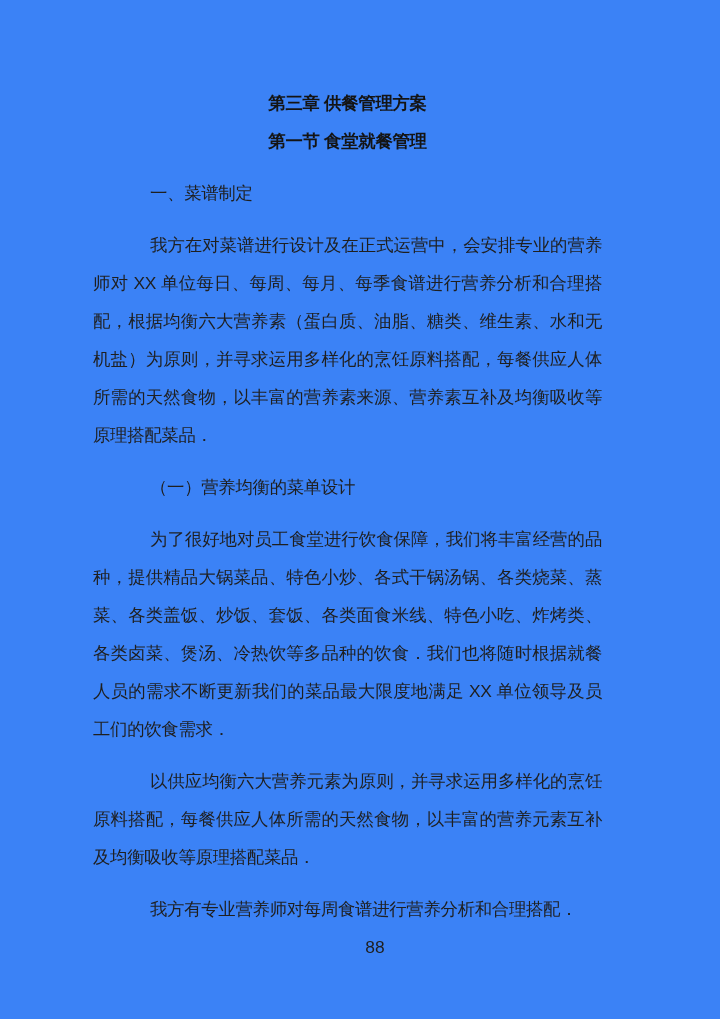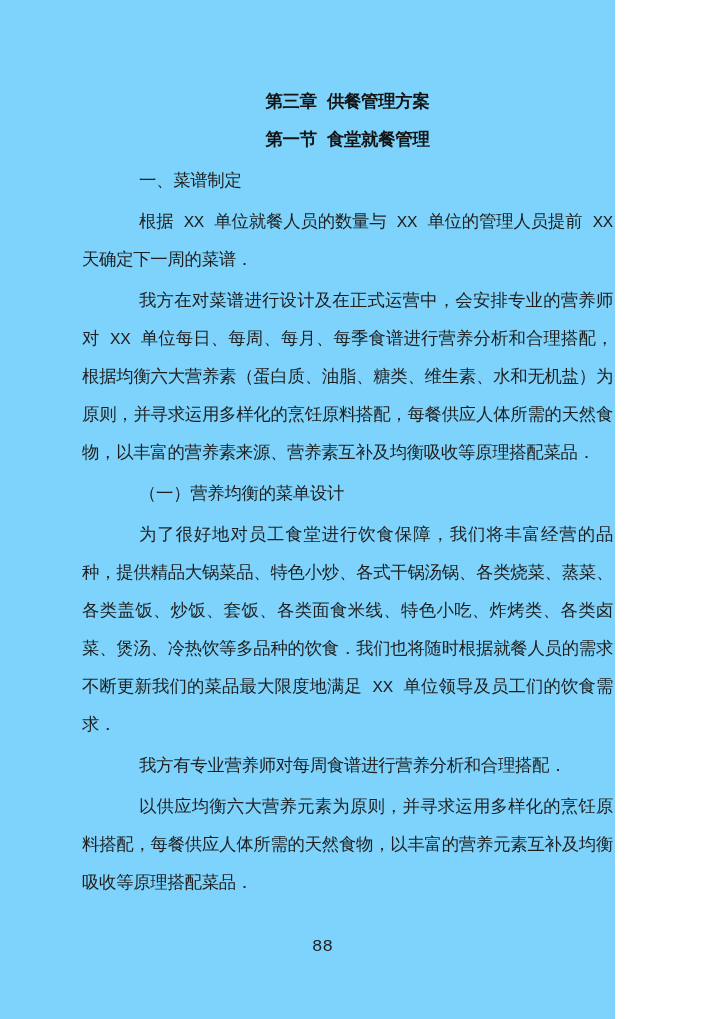--- a/index.html
+++ b/index.html
@@ -1,42 +1,42 @@
 <!DOCTYPE html>
 <html lang="zh"><head>
 <meta charset="utf-8">
 <style>
   html, body { margin: 0; padding: 0; background: #ffffff; }
   .page {
     position: relative;
-    width: 615px;
+    width: 720px;
     height: 1019px;
-    background: #7dd3fc;
+    background: #3b82f6;
     overflow: hidden;
-    font-family: Liberation Mono, monospace;
+    font-family: Liberation Sans, sans-serif;
     color: #1f1f1f;
   }
   .content {
     position: absolute;
     left: 79px;
     top: 84px;
     width: 537px;
     font-size: 17.4px;
     letter-spacing: -0.3px;
     line-height: 38px;
   }
   .doc-title {
     margin: 0;
     font-size: 17.4px;
     font-weight: bold;
     text-align: center;
     color: #141414;
   }
   .para {
-    margin: 3px;
+    margin: 14px;
     text-indent: 57px;
     text-align: justify;
     text-align-last: left;
     word-break: normal;
     overflow-wrap: break-word;
   }
   .page-number {
     position: absolute;
     top: 928px;
     left: 15px;
@@ -48,21 +48,20 @@
   }
 </style>
 </head>
 <body>
 
 <div class="page">
   <div class="content">
     <p class="doc-title">第三章 供餐管理方案</p>
     <p class="doc-title">第一节 食堂就餐管理</p>
     <p class="para">一、菜谱制定</p>
-    <p class="para">根据 XX 单位就餐人员的数量与 XX 单位的管理人员提前 XX 天确定下一周的菜谱．</p>
     <p class="para">我方在对菜谱进行设计及在正式运营中，会安排专业的营养师对 XX 单位每日、每周、每月、每季食谱进行营养分析和合理搭配，根据均衡六大营养素（蛋白质、油脂、糖类、维生素、水和无机盐）为原则，并寻求运用多样化的烹饪原料搭配，每餐供应人体所需的天然食物，以丰富的营养素来源、营养素互补及均衡吸收等原理搭配菜品．</p>
     <p class="para">（一）营养均衡的菜单设计</p>
     <p class="para">为了很好地对员工食堂进行饮食保障，我们将丰富经营的品种，提供精品大锅菜品、特色小炒、各式干锅汤锅、各类烧菜、蒸菜、各类盖饭、炒饭、套饭、各类面食米线、特色小吃、炸烤类、各类卤菜、煲汤、冷热饮等多品种的饮食．我们也将随时根据就餐人员的需求不断更新我们的菜品最大限度地满足 XX 单位领导及员工们的饮食需求．</p>
+    <p class="para">以供应均衡六大营养元素为原则，并寻求运用多样化的烹饪原料搭配，每餐供应人体所需的天然食物，以丰富的营养元素互补及均衡吸收等原理搭配菜品．</p>
     <p class="para">我方有专业营养师对每周食谱进行营养分析和合理搭配．</p>
-    <p class="para">以供应均衡六大营养元素为原则，并寻求运用多样化的烹饪原料搭配，每餐供应人体所需的天然食物，以丰富的营养元素互补及均衡吸收等原理搭配菜品．</p>
   </div>
   <div class="page-number">88</div>
 </div>
 
 </body></html>

